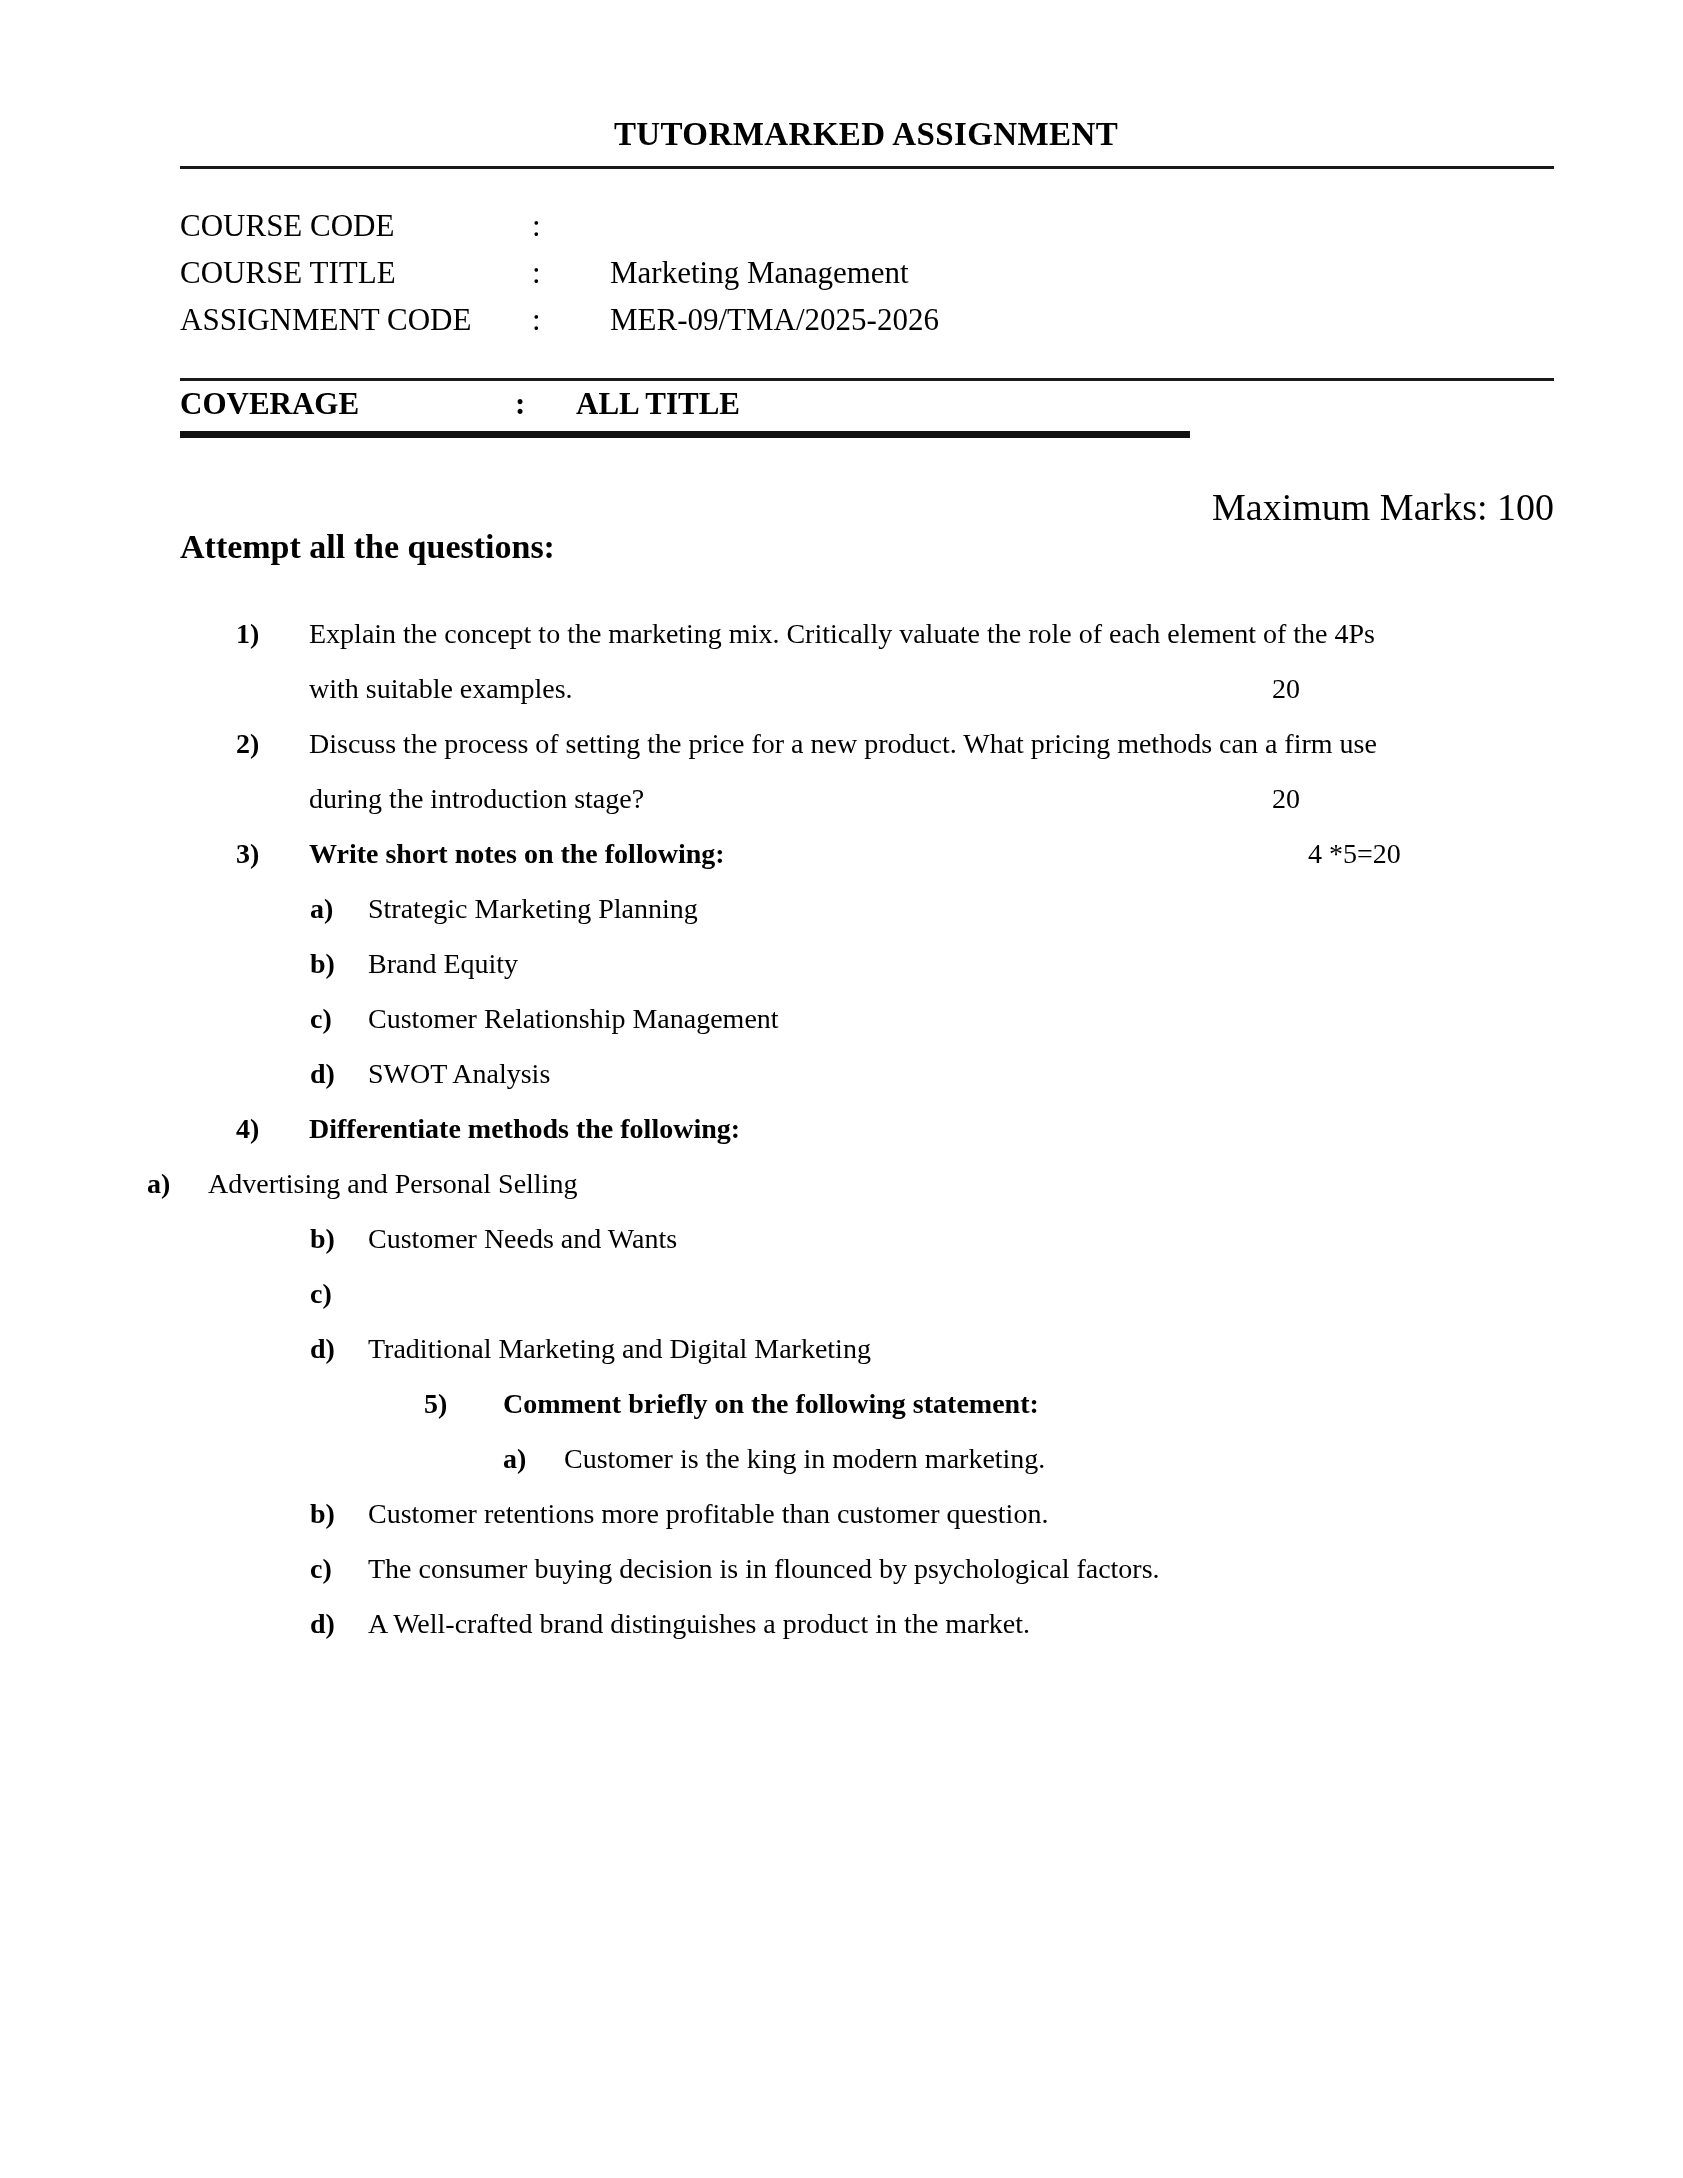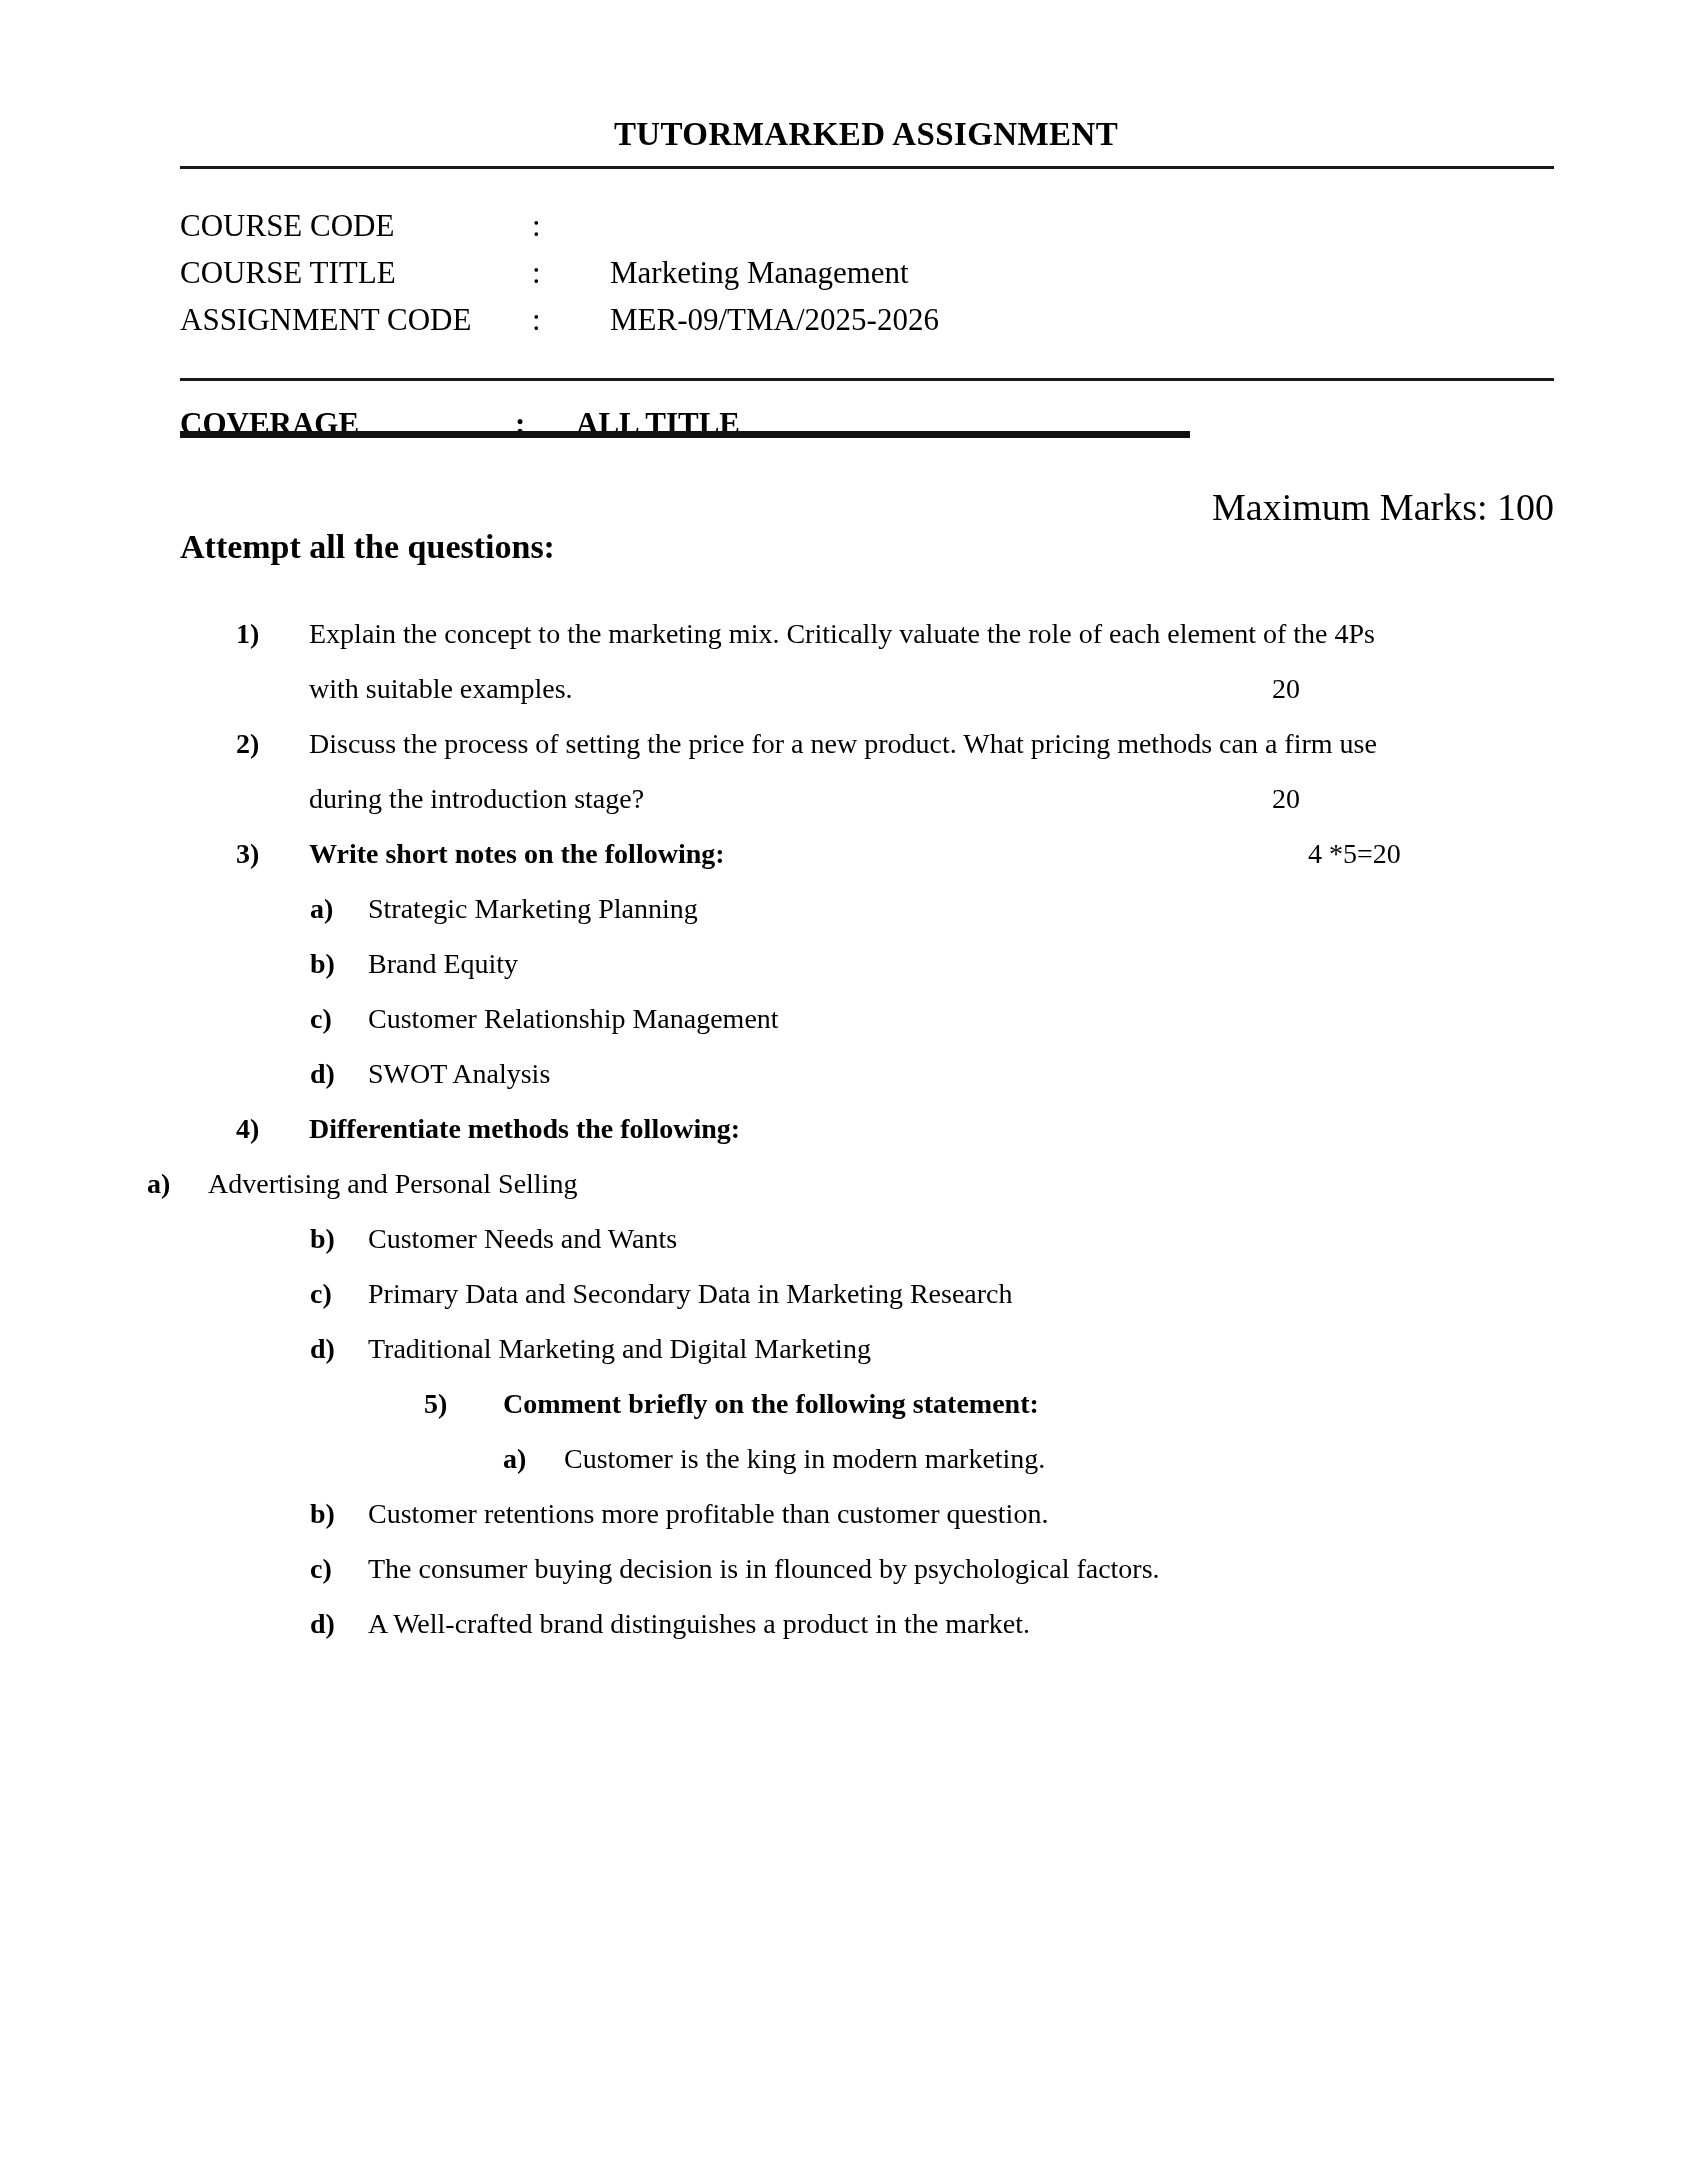--- a/index.html
+++ b/index.html
@@ -82,21 +82,20 @@
   .coverage-row {
     position: absolute;
     left: 180px;
     top: 386px;
     width: 1376px;
     display: flex;
     align-items: baseline;
     font-size: 31px;
     font-weight: bold;
     height: 45px;
-    margin-top: 20px;
   }
   .coverage-label { width: 335px; flex: 0 0 335px; }
   .coverage-colon { width: 61px; flex: 0 0 61px; }
   .coverage-value { flex: 1 1 auto; }
 
   
   .max-marks {
     position: absolute;
     right: 129px;
     top: 485px;
@@ -245,21 +244,20 @@
     <div class="qrow lvl-far">
       <span class="marker">a)</span>
       <span class="qtext">Advertising and Personal Selling</span>
     </div>
     <div class="qrow lvl-sub">
       <span class="marker">b)</span>
       <span class="qtext">Customer Needs and Wants</span>
     </div>
     <div class="qrow lvl-sub">
       <span class="marker">c)</span>
-      <span class="qtext">Primary Data and Secondary Data in Marketing Research</span>
     </div>
     <div class="qrow lvl-sub">
       <span class="marker">d)</span>
       <span class="qtext">Traditional Marketing and Digital Marketing</span>
     </div>
 
     <div class="qrow lvl-q5">
       <span class="marker">5)</span>
       <span class="qtext bold">Comment briefly on the following statement:</span>
     </div>

